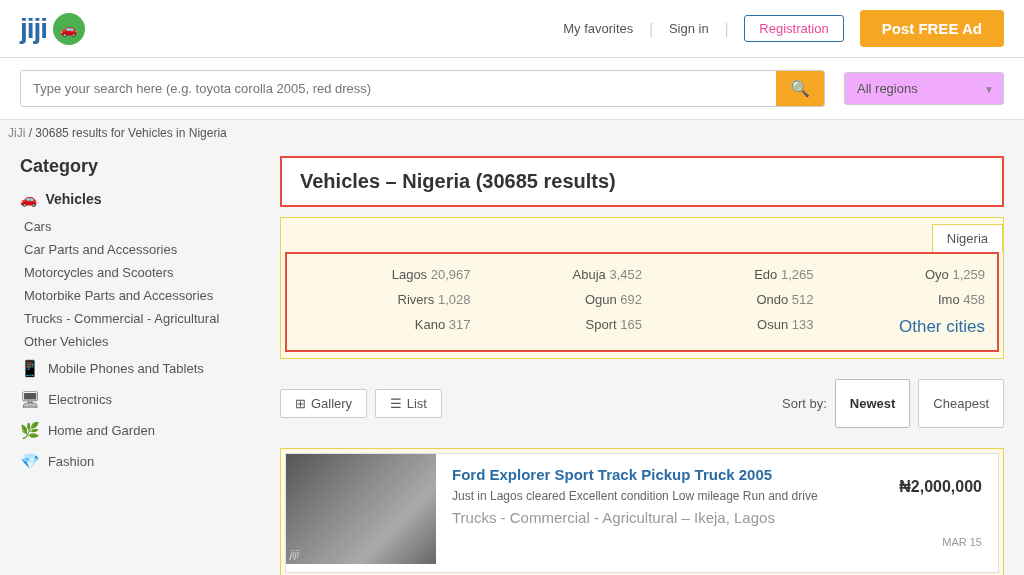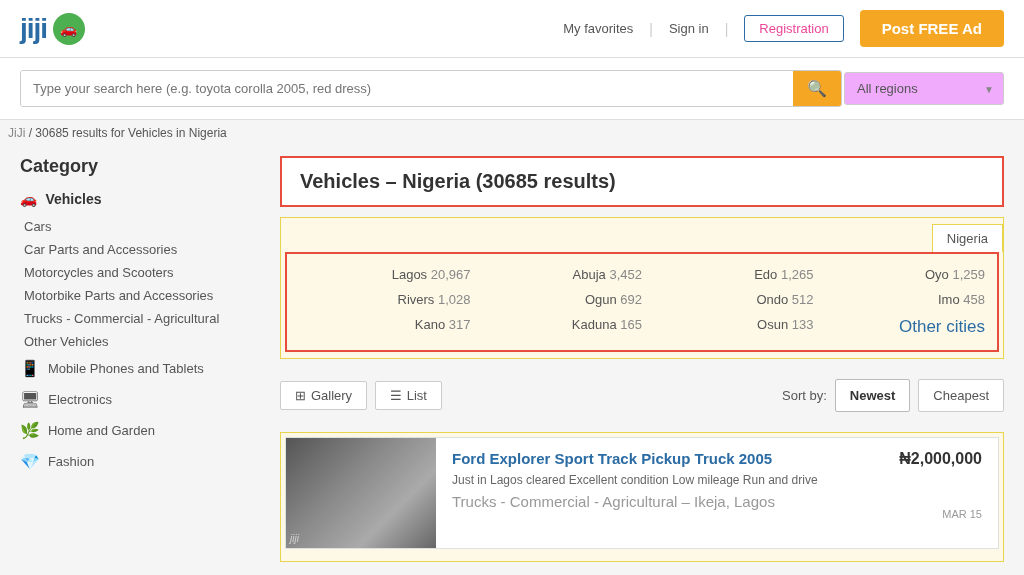--- a/index.html
+++ b/index.html
@@ -66,21 +66,21 @@
       font-weight: bold;
       cursor: pointer;
     }
 
     
     .search-bar-area {
       background: #fff;
       padding: 12px 20px;
       border-bottom: 1px solid #ddd;
       display: flex;
-      gap: 2px;
+      gap: 19px;
       align-items: center;
     }
     .search-input-wrap {
       flex: 1;
       display: flex;
       border: 1px solid #ccc;
       border-radius: 3px;
       overflow: hidden;
     }
     .search-input {
@@ -273,21 +273,21 @@
       font-size: 13px;
       color: #555;
       border-radius: 2px;
     }
     .sort-label {
       margin-left: auto;
       font-size: 13px;
       color: #555;
     }
     .sort-btn {
-      padding: 8px 14px;
+      padding: 16px 14px;
       border: 1px solid #ccc;
       background: #fff;
       cursor: pointer;
       font-size: 13px;
       color: #555;
       border-radius: 2px;
     }
     .sort-btn.active {
       background: #fff;
       font-weight: bold;
@@ -338,21 +338,21 @@
     .listing-desc {
       font-size: 12px;
       color: #666;
       margin-bottom: 6px;
     }
     .listing-meta {
       font-size: 15px;
       color: #999;
     }
     .listing-price-area {
-      padding: 12px 16px;
+      padding: 24px 16px;
       text-align: right;
       min-width: 130px;
     }
     .listing-price {
       font-size: 16px;
       font-weight: bold;
       color: #333;
       white-space: nowrap;
     }
     .listing-date {
@@ -482,21 +482,21 @@
           <div class="city-item">
             <span class="city-name">Ondo </span><span class="city-count">512</span>
           </div>
           <div class="city-item">
             <span class="city-name">Imo </span><span class="city-count">458</span>
           </div>
           <div class="city-item">
             <span class="city-name">Kano </span><span class="city-count">317</span>
           </div>
           <div class="city-item">
-            <span class="city-name">Kaduna </span><span class="city-count">165</span>
+            <span class="city-name">Sport </span><span class="city-count">165</span>
           </div>
           <div class="city-item">
             <span class="city-name">Osun </span><span class="city-count">133</span>
           </div>
           <div class="city-item">
             <span class="other-cities-link">Other cities</span>
           </div>
         </div>
       </div>
     </div>

